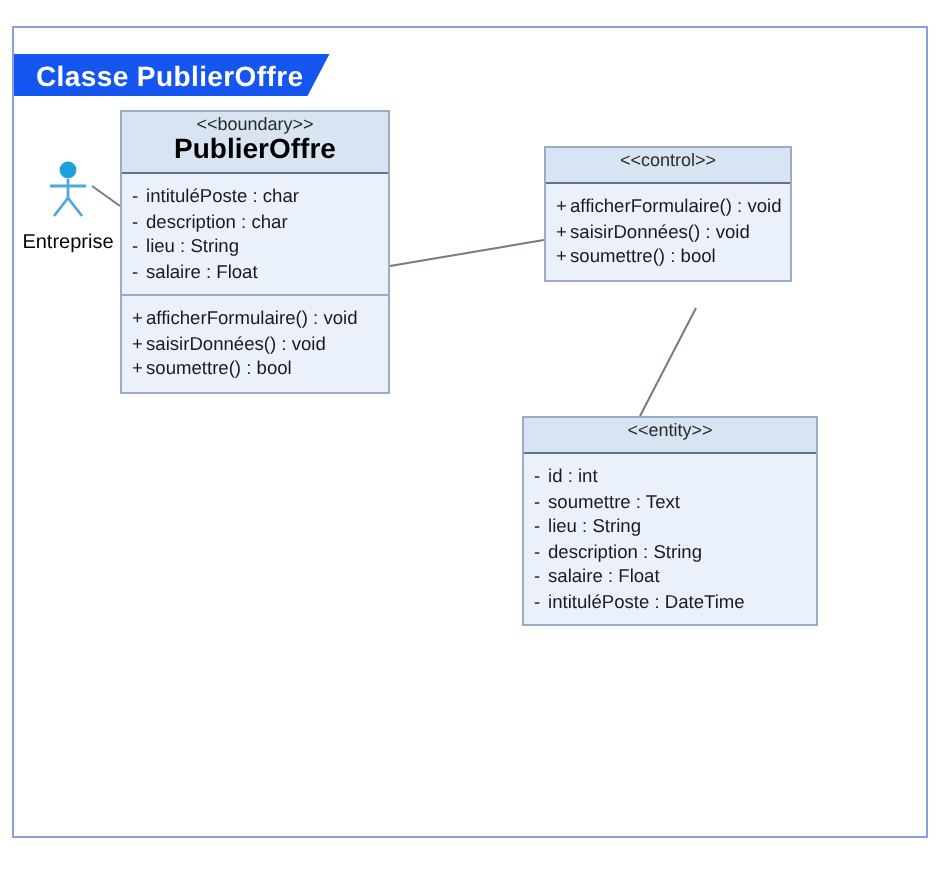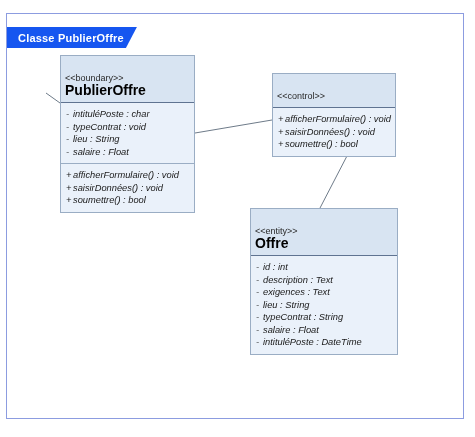--- a/index.html
+++ b/index.html
@@ -34,21 +34,21 @@
   #title-tab {
     position: absolute;
     left: 7px;
     top: 27px;
     height: 21px;
     padding: 0 13px 0 11px;
     display: flex;
     align-items: center;
     background: #1656f0;
     color: #ffffff;
-    font-size: 11px;
+    font-size: 14px;
     font-weight: bold;
     letter-spacing: 0.2px;
     white-space: nowrap;
     -webkit-clip-path: polygon(0 0, 100% 0, calc(100% - 11px) 100%, 0 100%);
     clip-path: polygon(0 0, 100% 0, calc(100% - 11px) 100%, 0 100%);
   }
 
   
   #links {
     position: absolute;
@@ -78,22 +78,22 @@
   .uml-class {
     position: absolute;
     box-sizing: border-box;
     border: 1px solid #9aadc4;
     background: #eaf1fa;
     font-size: 9.5px;
     color: #1a1a1a;
   }
   .uml-head {
     background: #d8e4f2;
-    text-align: left;
-    padding: 16px 4px 5px 4px;
+    text-align: center;
+    padding: 0 4px 5px 4px;
     border-bottom: 1.5px solid #5f7391;
   }
   .uml-stereo {
     font-size: 9px;
     color: #2a2a2a;
     line-height: 12px;
   }
   .uml-name {
     font-size: 14px;
     font-weight: bold;
@@ -103,58 +103,67 @@
   .uml-compartment {
     padding: 5px 4px 5px 5px;
   }
   .uml-compartment + .uml-compartment {
     border-top: 1px solid #9aadc4;
   }
   .uml-feature {
     line-height: 12.5px;
     white-space: nowrap;
     font-size: 9.3px;
-    font-style: italic;
   }
   .vis {
     display: inline-block;
     width: 7px;
   }
 
   
   #class-publieroffre { left: 60px;  top: 55px;  width: 135px; }
   #class-offrecontroller { left: 272px; top: 73px;  width: 124px; }
-  #class-offre       { left: 250px; top: 208px; width: 148px; }
+  #class-offre       { left: 261px; top: 208px; width: 148px; }
 </style>
 </head>
 <body>
 
 <div id="canvas">
 
   <div id="frame"></div>
 
   <div id="title-tab">
     <span>Classe PublierOffre</span>
   </div>
 
   <svg id="links" viewBox="0 0 475 437" xmlns="http://www.w3.org/2000/svg">
     <line x1="46" y1="93" x2="60" y2="103" stroke="#6e7b89" stroke-width="1"></line>
     <line x1="195" y1="133" x2="272" y2="120" stroke="#6e7b89" stroke-width="1"></line>
     <line x1="348" y1="154" x2="320" y2="208" stroke="#6e7b89" stroke-width="1"></line>
   </svg>
 
+  <div id="actor">
+    <svg width="34" height="30" viewBox="0 0 34 30" xmlns="http://www.w3.org/2000/svg">
+      <circle cx="17" cy="5" r="4.2" fill="#1f9fe0"></circle>
+      <line x1="17" y1="9.5" x2="17" y2="19" stroke="#4fa8dd" stroke-width="1.4"></line>
+      <line x1="8" y1="13" x2="26" y2="13" stroke="#4fa8dd" stroke-width="1.4"></line>
+      <line x1="17" y1="19" x2="10" y2="28" stroke="#4fa8dd" stroke-width="1.4"></line>
+      <line x1="17" y1="19" x2="24" y2="28" stroke="#4fa8dd" stroke-width="1.4"></line>
+    </svg>
+    <div class="actor-label">Entreprise</div>
+  </div>
 
   <div class="uml-class" id="class-publieroffre">
     <div class="uml-head">
       <div class="uml-stereo">&lt;&lt;boundary&gt;&gt;</div>
       <div class="uml-name">PublierOffre</div>
     </div>
     <div class="uml-compartment">
       <div class="uml-feature"><span class="vis">-</span><span>intituléPoste : char</span></div>
-      <div class="uml-feature"><span class="vis">-</span><span>typeContrat : void</span></div>
+      <div class="uml-feature"><span class="vis">-</span><span>description : char</span></div>
       <div class="uml-feature"><span class="vis">-</span><span>lieu : String</span></div>
       <div class="uml-feature"><span class="vis">-</span><span>salaire : Float</span></div>
     </div>
     <div class="uml-compartment">
       <div class="uml-feature"><span class="vis">+</span><span>afficherFormulaire() : void</span></div>
       <div class="uml-feature"><span class="vis">+</span><span>saisirDonnées() : void</span></div>
       <div class="uml-feature"><span class="vis">+</span><span>soumettre() : bool</span></div>
     </div>
   </div>
 
@@ -165,26 +174,24 @@
     <div class="uml-compartment">
       <div class="uml-feature"><span class="vis">+</span><span>afficherFormulaire() : void</span></div>
       <div class="uml-feature"><span class="vis">+</span><span>saisirDonnées() : void</span></div>
       <div class="uml-feature"><span class="vis">+</span><span>soumettre() : bool</span></div>
     </div>
   </div>
 
   <div class="uml-class" id="class-offre">
     <div class="uml-head">
       <div class="uml-stereo">&lt;&lt;entity&gt;&gt;</div>
-      <div class="uml-name">Offre</div>
     </div>
     <div class="uml-compartment">
       <div class="uml-feature"><span class="vis">-</span><span>id : int</span></div>
-      <div class="uml-feature"><span class="vis">-</span><span>description : Text</span></div>
-      <div class="uml-feature"><span class="vis">-</span><span>exigences : Text</span></div>
+      <div class="uml-feature"><span class="vis">-</span><span>soumettre : Text</span></div>
       <div class="uml-feature"><span class="vis">-</span><span>lieu : String</span></div>
-      <div class="uml-feature"><span class="vis">-</span><span>typeContrat : String</span></div>
+      <div class="uml-feature"><span class="vis">-</span><span>description : String</span></div>
       <div class="uml-feature"><span class="vis">-</span><span>salaire : Float</span></div>
       <div class="uml-feature"><span class="vis">-</span><span>intituléPoste : DateTime</span></div>
     </div>
   </div>
 
 </div>
 
 </body></html>

